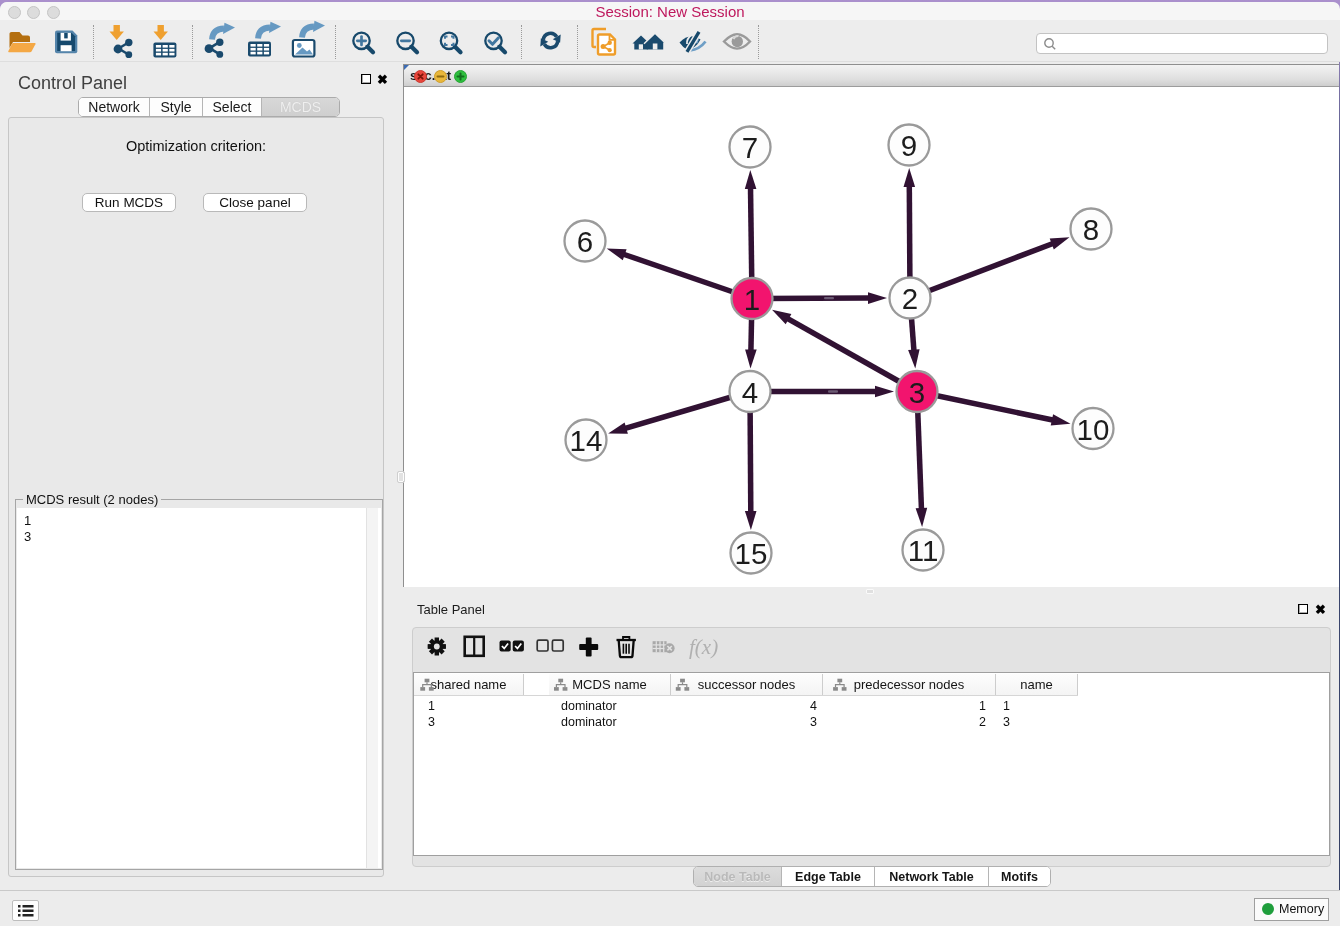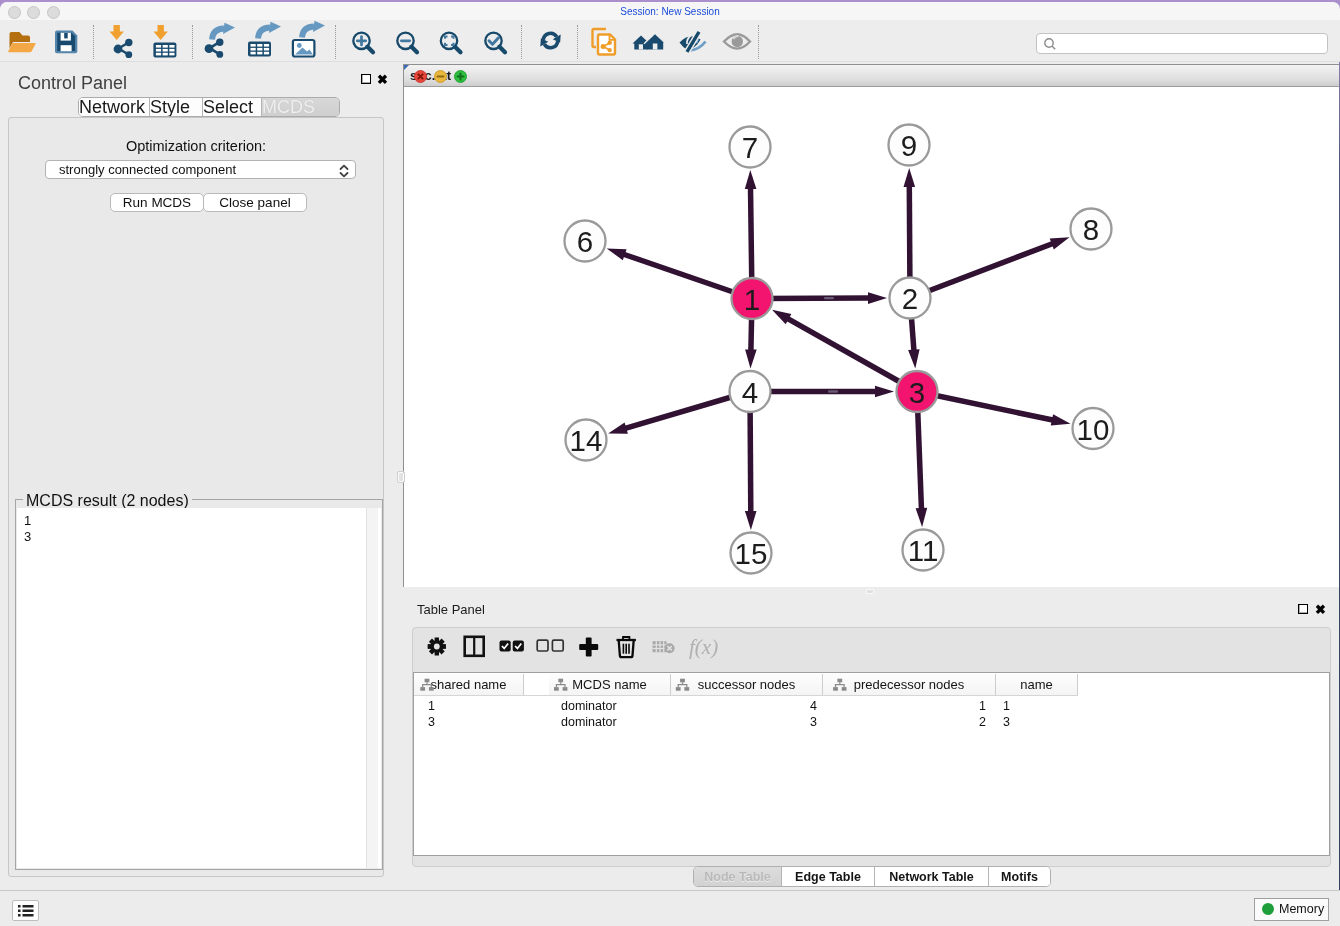--- a/index.html
+++ b/index.html
@@ -1,38 +1,38 @@
 <!DOCTYPE html>
 <html><head><meta charset="utf-8">
 <style>
 *{margin:0;padding:0;box-sizing:border-box}
 html,body{width:1340px;height:926px;overflow:hidden}
 body{font-family:"Liberation Sans",sans-serif;background:linear-gradient(180deg,#ab90cd 0%,#8d7fb4 6%,#4f5584 18%,#3c486f 35%,#39446c 70%,#333e62 100%);position:relative}
 #win{position:absolute;left:0;top:2px;right:1.5px;bottom:0;background:#ececec;border-radius:8px 8px 3px 3px;overflow:hidden}
 #titlebar{position:absolute;left:0;top:2px;width:100%;height:20px;background:#f6f6f6;border-bottom:1px solid #c9c9c9;border-radius:7px 7px 0 0}
 .tl{position:absolute;top:4px;width:13px;height:13px;border-radius:50%;background:#dcdcdc;border:1px solid #c5c5c5}
-#titletext{position:absolute;top:0;width:100%;text-align:center;font-size:10px;line-height:20px;color:#1d4ed8}
+#titletext{position:absolute;top:0;width:100%;text-align:center;font-size:15px;line-height:20px;color:#be185d}
 #toolbar{position:absolute;left:0;top:20px;width:100%;height:42px;background:#ededed;border-bottom:1px solid #dedede}
 .vsep{position:absolute;top:5px;height:34px;width:0;border-left:1px dotted #9a9a9a}
 #search{position:absolute;left:1036px;top:13px;width:292px;height:21px;background:#fff;border:1px solid #c3c3c3;border-radius:4px}
 
 #cp-head{position:absolute;left:0;top:64px;width:392px;height:34px}
 #cp-title{position:absolute;left:18px;top:9px;font-size:18px;color:#404040}
 .float-ic{position:absolute;width:10px;height:10px;border:1.5px solid #000;background:#fff;box-shadow:inset 1px -1px 0 #aaa}
 .x-ic{position:absolute;font-size:13px;font-weight:bold;color:#000;line-height:10px}
 #tabs{position:absolute;left:78px;top:97px;height:20px;display:flex;border:1px solid #ababab;border-radius:5px;overflow:hidden;background:#fff}
-.tab{font-size:18px;color:#1a1a1a;line-height:19px;text-align:left;border-right:1px solid #b5b5b5;background:#fdfdfd}
+.tab{font-size:14px;color:#1a1a1a;line-height:19px;text-align:center;border-right:1px solid #b5b5b5;background:#fdfdfd}
 .tab:last-child{border-right:none}
 #tab-mcds{background:linear-gradient(#d8d8d8,#cfcfcf);color:#efefef;text-shadow:0 0 1px #bbb}
 #cp-body{position:absolute;left:8px;top:117px;width:376px;height:760px;background:#e9e9e9;border:1px solid #c6c6c6;border-radius:3px}
 #opt-label{position:absolute;left:0;top:20px;width:100%;text-align:center;font-size:14.5px;color:#111}
 #dd{position:absolute;left:36px;top:42px;width:311px;height:19px;background:#fff;border:1px solid #b3b3b3;border-radius:4px;font-size:13px;line-height:17px;color:#111;padding-left:13px}
 .btn{position:absolute;top:75px;height:19px;background:#fff;border:1px solid #b9b9b9;border-radius:5px;font-size:13.5px;line-height:17px;color:#111;text-align:center}
 #grp{position:absolute;left:6px;top:381px;width:368px;height:371px;border:1px solid #a5a5a5}
-#grp-label{position:absolute;left:7px;top:-8px;background:#e9e9e9;padding:0 3px;font-size:16px;color:#111}
+#grp-label{position:absolute;left:7px;top:-8px;background:#e9e9e9;padding:0 3px;font-size:13px;color:#111}
 #grp-white{position:absolute;left:1px;top:8px;right:1px;bottom:1px;background:#fff}
 #grp-text{position:absolute;left:7px;top:5px;font-size:13px;color:#111;line-height:15.5px}
 #grp-sb{position:absolute;right:3px;top:0;width:12px;bottom:0;background:#f4f4f4;border-left:1px solid #e2e2e2}
 
 #net{position:absolute;left:403px;top:64px;width:936px;height:523px;border:1px solid #8f8f8f;border-right:none;background:#fff}
 #net-title{position:absolute;left:0;top:0;width:100%;height:22px;background:linear-gradient(#f3f3f3,#dedede 70%,#cecece);border-bottom:1px solid #9c9c9c}
 #net-title .txt{position:absolute;width:100%;text-align:left;font-size:13px;font-weight:bold;color:#1a1a1a;line-height:22px;padding-left:6px}
 .light{position:absolute;top:4.5px;width:13px;height:13px;border-radius:50%;text-align:center;font-weight:bold}
 #net-canvas{position:absolute;left:0;top:23px;width:935px;height:499px;background:#fff}
 
@@ -210,27 +210,21 @@
   <div class="x-ic" style="left:377px;top:11px">✖</div>
 </div>
 <div id="tabs">
   <div class="tab" style="width:71px">Network</div>
     <div class="tab" style="width:53px">Style</div>
     <div class="tab" style="width:59px">Select</div>
     <div class="tab" id="tab-mcds" style="width:77px">MCDS</div>
 </div>
 <div id="cp-body">
   <div id="opt-label">Optimization criterion:</div>
-  <div id="dd">strongly connected component
-    <svg width="12" height="14" style="position:absolute;right:5px;top:2.5px" viewBox="0 0 12 14">
-        <path d="M2.5 5 L6 1.6 L9.5 5" fill="none" stroke="#444" stroke-width="1.8" stroke-linecap="round" stroke-linejoin="round"></path>
-        <path d="M2.5 9 L6 12.4 L9.5 9" fill="none" stroke="#444" stroke-width="1.8" stroke-linecap="round" stroke-linejoin="round"></path>
-      </svg>
-  </div>
-  <div class="btn" style="left:101px;width:94px">Run MCDS</div>
+  <div class="btn" style="left:73px;width:94px">Run MCDS</div>
   <div class="btn" style="left:194px;width:104px">Close panel</div>
   <div id="grp">
     <div id="grp-label">MCDS result (2 nodes)</div>
     <div id="grp-white">
       <div id="grp-text">1<br>3</div>
       <div id="grp-sb"></div>
     </div>
   </div>
 </div>
 <div id="net">

